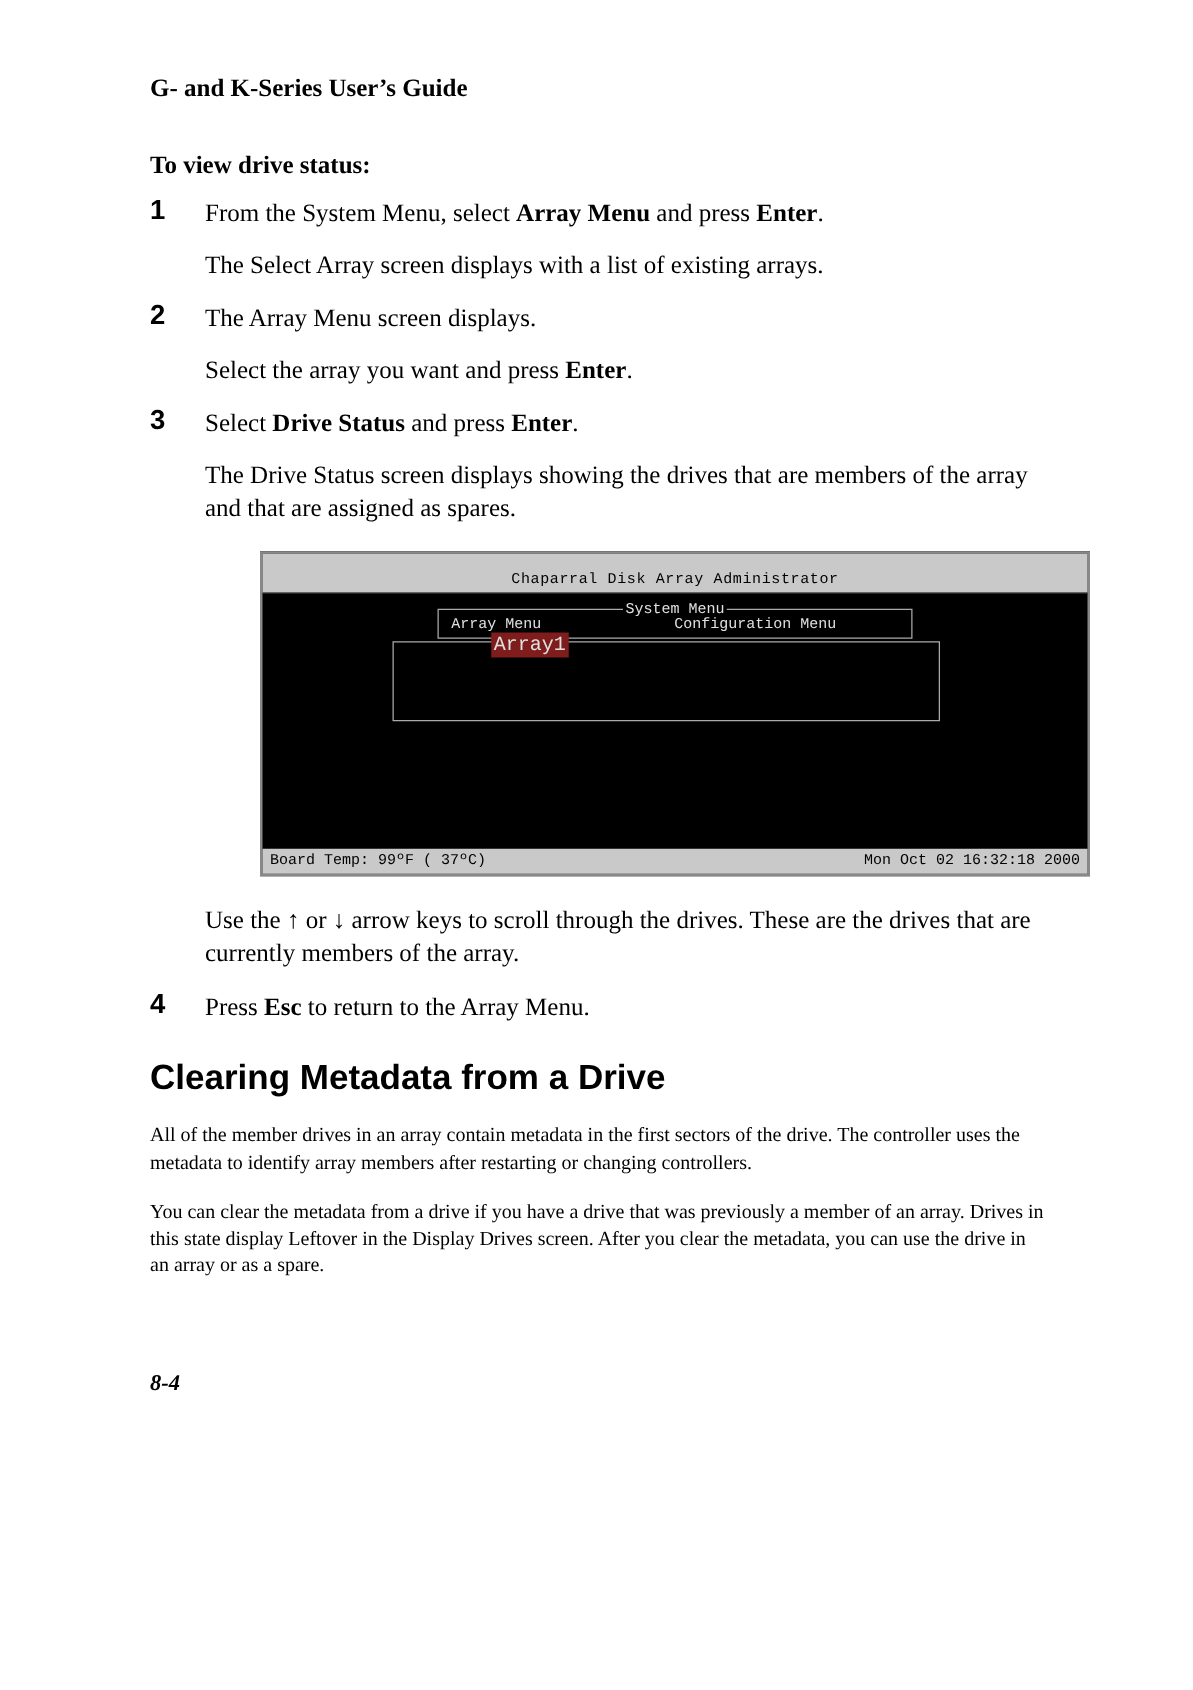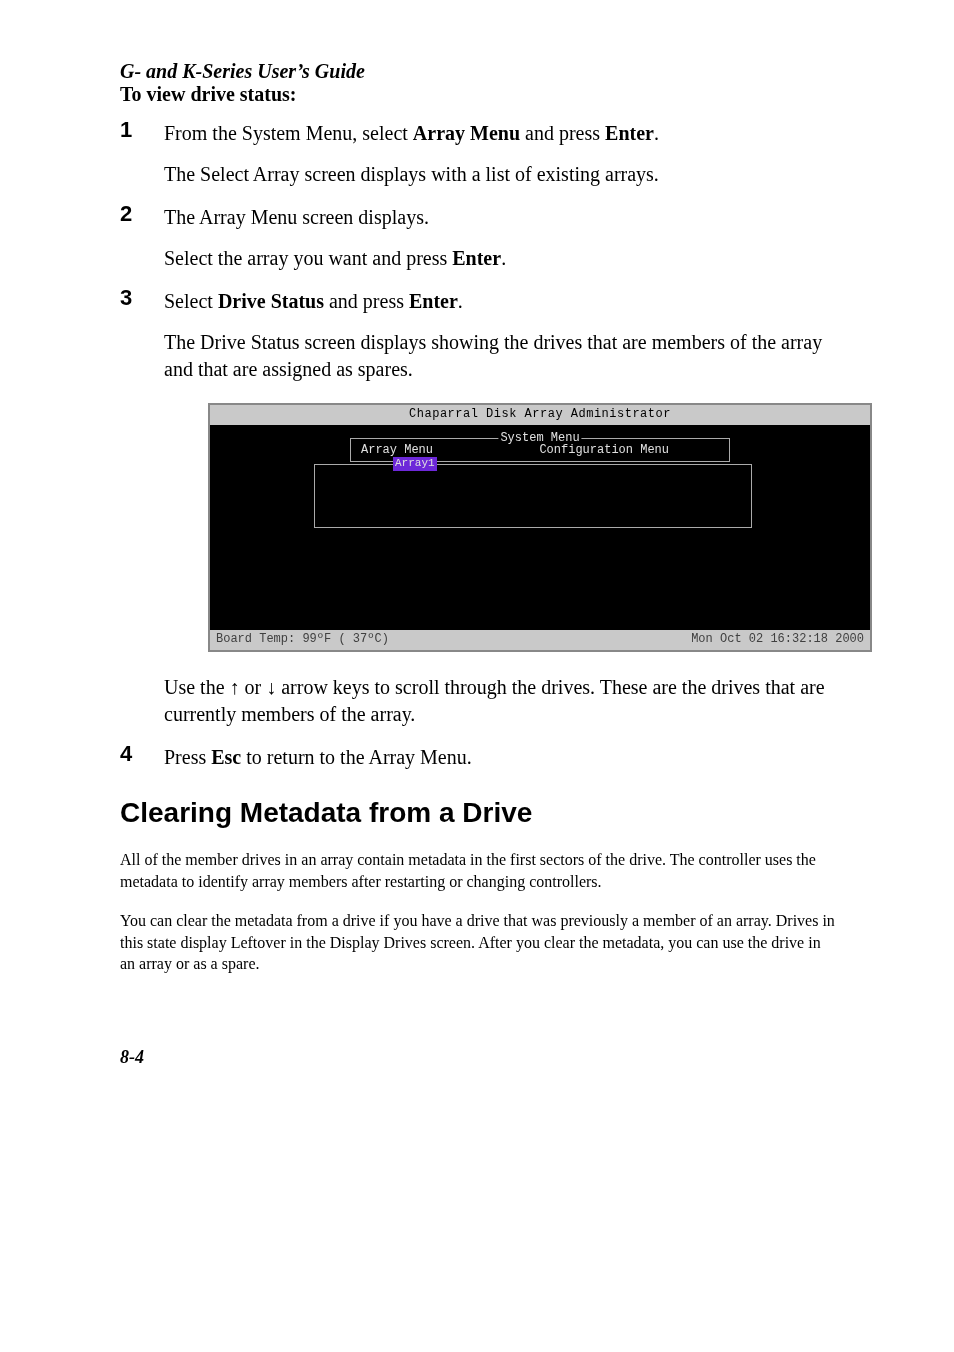--- a/index.html
+++ b/index.html
@@ -9,22 +9,22 @@
     font-family: "Times New Roman", Times, serif;
     color: #000;
     width: 954px;
   }
   .page {
     padding: 60px 115px 60px 120px;
     box-sizing: border-box;
   }
   .header-title {
     font-weight: bold;
-    font-style: italic;
     font-size: 20px;
+    margin-bottom: 38px;
   }
   .section-heading {
     font-weight: bold;
     font-size: 20px;
     margin-bottom: 14px;
   }
   ol.steps {
     list-style: none;
     padding-left: 0;
     margin: 0;
@@ -62,21 +62,21 @@
     font-size: 12px;
     line-height: 1.25;
     position: relative;
     border: 2px solid #888;
   }
   .term-titlebar {
     background: #c9c9c9;
     color: #000;
     text-align: center;
     font-weight: normal;
-    padding: 2px 0 3px 0;
+    padding: 13px 0 3px 0;
     border-bottom: 1px solid #000;
     letter-spacing: 0.5px;
   }
   .term-body {
     position: relative;
     padding: 10px 8px 4px 4px;
     min-height: 190px;
   }
   .box {
     position: absolute;
@@ -89,23 +89,23 @@
     transform: translateX(-50%);
     background: #000;
     padding: 0 2px;
     font-size: 12px;
     white-space: nowrap;
   }
   .box-label-arr {
     position: absolute;
     top: -8px;
     left: 78px;
-    background: #6d28d9;
+    background: #7f1d1d;
     padding: 0 2px;
-    font-size: 11px;
+    font-size: 16px;
   }
   .sys-box {
     top: 12px;
     left: 140px;
     right: 140px;
     height: 22px;
   }
   .sys-inner-left {
     position: absolute;
     left: 10px;
@@ -141,21 +141,21 @@
     left: 50%;
   }
   .help-text {
     position: absolute;
     top: 5px;
     left: 8px;
     white-space: nowrap;
   }
   .statusbar {
     background: #c9c9c9;
-    color: #404040;
+    color: #000000;
     padding: 2px 6px 3px 6px;
     display: flex;
     justify-content: space-between;
     font-family: "Courier New", monospace;
     font-size: 12px;
   }
   .h2-title {
     font-family: Arial, Helvetica, sans-serif;
     font-size: 28px;
     font-weight: bold;

